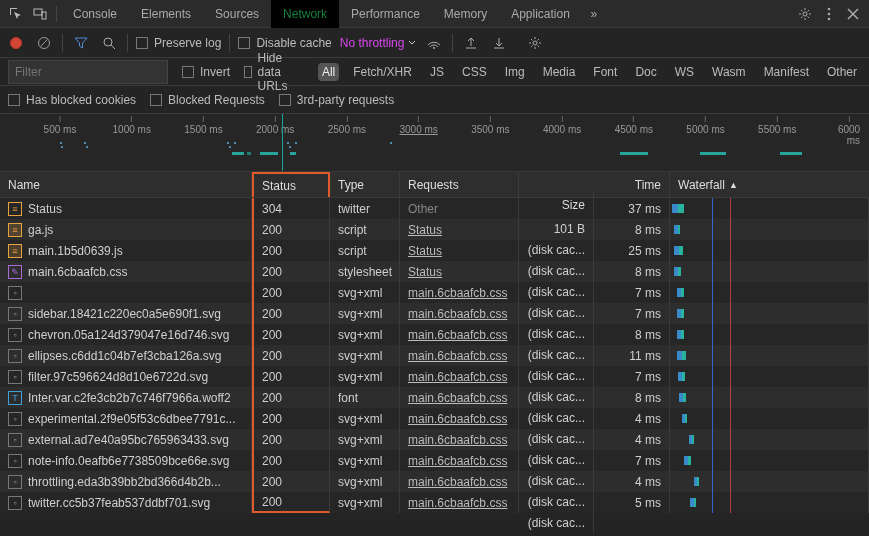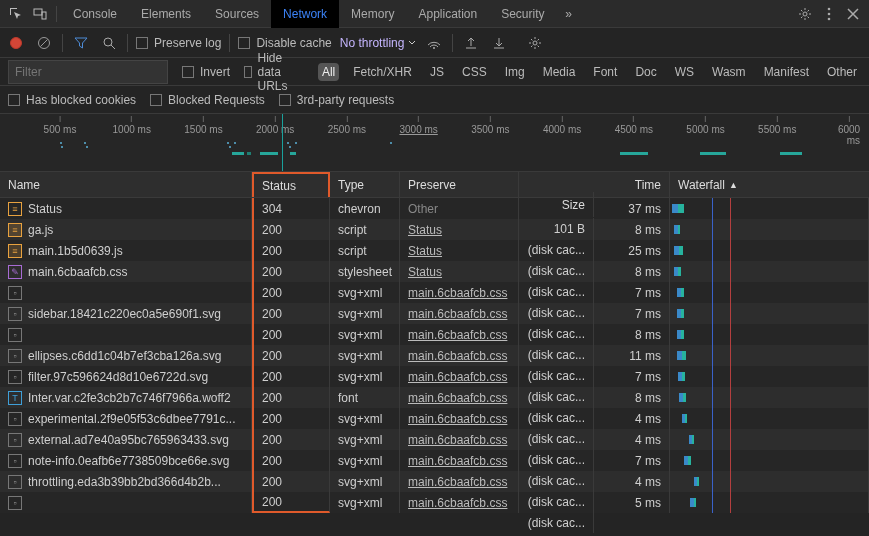--- a/index.html
+++ b/index.html
@@ -21,39 +21,39 @@
 .top-tabs .icon-btn {
   width:24px; height:24px;
   display:flex; align-items:center; justify-content:center;
   color:#999;
 }
 .top-tabs .sep { width:1px; height:16px; background:#444; margin:0 4px; }
 .top-tabs .tab {
   padding:0 12px; height:28px; line-height:28px;
   color:#aaa; cursor:default;
 }
-.top-tabs .tab.active { background:#000; color:#3b82f6; }
+.top-tabs .tab.active { background:#000; color:#15803d; }
 .top-tabs .spacer { flex:1; }
 
 .toolbar {
   display:flex; align-items:center;
   height:30px;
   border-bottom:1px solid #3a3a3a;
   padding:0 6px;
   gap:8px;
 }
 .toolbar .icon-btn {
   display:flex; align-items:center; justify-content:center;
   width:20px; height:20px; color:#aaa;
 }
 .record-dot { width:12px; height:12px; border-radius:50%; background:#d24637; border:1px solid #bd3a2c; display:block;}
 .vsep { width:1px; height:18px; background:#444; }
 .chk { display:flex; align-items:center; gap:6px; color:#bbb; }
 .chk .box { width:12px; height:12px; border:1px solid #777; background:transparent; }
-.tb-select { display:flex; align-items:center; gap:4px; color:#c4b5fd; }
+.tb-select { display:flex; align-items:center; gap:4px; color:#d946ef; }
 
 .filterbar1, .filterbar2 {
   display:flex; align-items:center;
   height:28px;
   padding:0 8px;
   gap:14px;
   border-bottom:1px solid #3a3a3a;
 }
 .filter-input {
   background:#333; border:1px solid #444; color:#ccc;
@@ -134,23 +134,23 @@
         <rect x="1" y="2" width="8" height="6" stroke="#bbb" fill="none"></rect>
         <rect x="9" y="5" width="4" height="7" stroke="#bbb" fill="none"></rect>
       </svg>
   </div>
   <div class="sep"></div>
   <div id="tabs-container" style="display:flex;">
       <div class="tab">Console</div>
       <div class="tab">Elements</div>
       <div class="tab">Sources</div>
       <div class="tab active">Network</div>
+      <div class="tab">Performance</div>
       <div class="tab">Memory</div>
       <div class="tab">Application</div>
-      <div class="tab">Security</div>
     </div>
   <div class="icon-btn" style="color:#aaa;">»</div>
   <div class="spacer"></div>
   <div class="icon-btn">
     <svg width="14" height="14" viewBox="0 0 14 14">
         <circle cx="7" cy="7" r="2" stroke="#aaa" fill="none"></circle>
         <path d="M7 1v2M7 11v2M1 7h2M11 7h2M3 3l1.4 1.4M9.6 9.6L11 11M11 3l-1.4 1.4M4.4 9.6L3 11" stroke="#aaa"></path>
       </svg>
   </div>
   <div class="icon-btn">
@@ -307,37 +307,37 @@
     <span class="seg" style="left:700px;width:26px"></span>
     <span class="seg" style="left:780px;width:22px"></span>
   </div>
   <div class="cursor-line"></div>
 </div>
 
 <div class="headers">
   <div class="col col-name">Name</div>
   <div class="col col-status hi-status hi-status-top">Status</div>
   <div class="col col-type">Type</div>
-  <div class="col col-init">Preserve</div>
+  <div class="col col-init">Requests</div>
   <div class="col col-size">Size</div>
   <div class="col col-time">Time</div>
   <div class="col col-wf">
       <span>Waterfall</span>
       <span class="arrow-up">▲</span>
     </div>
 </div>
 
 <div class="grid" id="grid">
     <div class="row">
       <div class="col col-name">
         <span class="file-ico ico-doc">≡</span>
         <span>Status</span>
       </div>
       <div class="col col-status hi-status">304</div>
-      <div class="col col-type">chevron</div>
+      <div class="col col-type">twitter</div>
       <div class="col col-init">
         <span class="nolink">Other</span>
       </div>
       <div class="col col-size">101 B</div>
       <div class="col col-time">37 ms</div>
       <div class="col col-wf">
         <div class="wf-bar wf-blue" style="left: 2px; width: 6px;"></div>
         <div class="wf-bar wf-teal" style="left: 8px; width: 6px;"></div>
         <div class="wf-line-blue" style="left: 42px;"></div>
         <div class="wf-line-red" style="left: 60px;"></div>
@@ -433,20 +433,21 @@
       <div class="col col-wf">
         <div class="wf-bar wf-blue" style="left: 7px; width: 4px;"></div>
         <div class="wf-bar wf-teal" style="left: 11px; width: 3px;"></div>
         <div class="wf-line-blue" style="left: 42px;"></div>
         <div class="wf-line-red" style="left: 60px;"></div>
       </div>
     </div>
     <div class="row">
       <div class="col col-name">
         <span class="file-ico ico-img">▫</span>
+        <span>chevron.05a124d379047e16d746.svg</span>
       </div>
       <div class="col col-status hi-status">200</div>
       <div class="col col-type">svg+xml</div>
       <div class="col col-init">
         <span class="link">main.6cbaafcb.css</span>
       </div>
       <div class="col col-size">(disk cac...</div>
       <div class="col col-time">8 ms</div>
       <div class="col col-wf">
         <div class="wf-bar wf-blue" style="left: 7px; width: 4px;"></div>
@@ -584,20 +585,21 @@
       <div class="col col-wf">
         <div class="wf-bar wf-blue" style="left: 24px; width: 3px;"></div>
         <div class="wf-bar wf-teal" style="left: 27px; width: 2px;"></div>
         <div class="wf-line-blue" style="left: 42px;"></div>
         <div class="wf-line-red" style="left: 60px;"></div>
       </div>
     </div>
     <div class="row">
       <div class="col col-name">
         <span class="file-ico ico-img">▫</span>
+        <span>twitter.cc5b37feab537ddbf701.svg</span>
       </div>
       <div class="col col-status hi-status" style="border-bottom: 2px solid rgb(224, 90, 43);">200</div>
       <div class="col col-type">svg+xml</div>
       <div class="col col-init">
         <span class="link">main.6cbaafcb.css</span>
       </div>
       <div class="col col-size">(disk cac...</div>
       <div class="col col-time">5 ms</div>
       <div class="col col-wf">
         <div class="wf-bar wf-blue" style="left: 20px; width: 4px;"></div>

